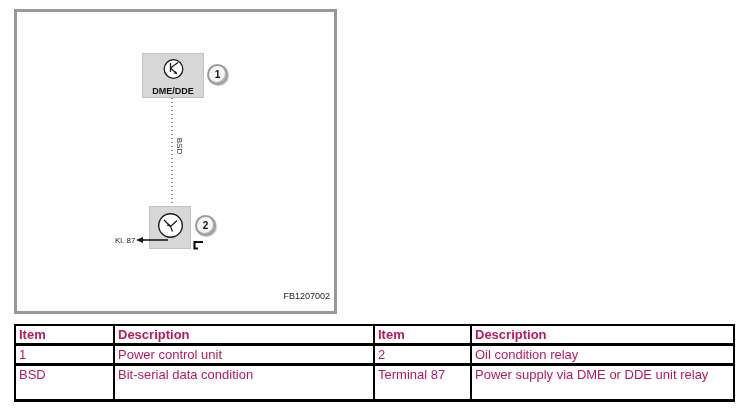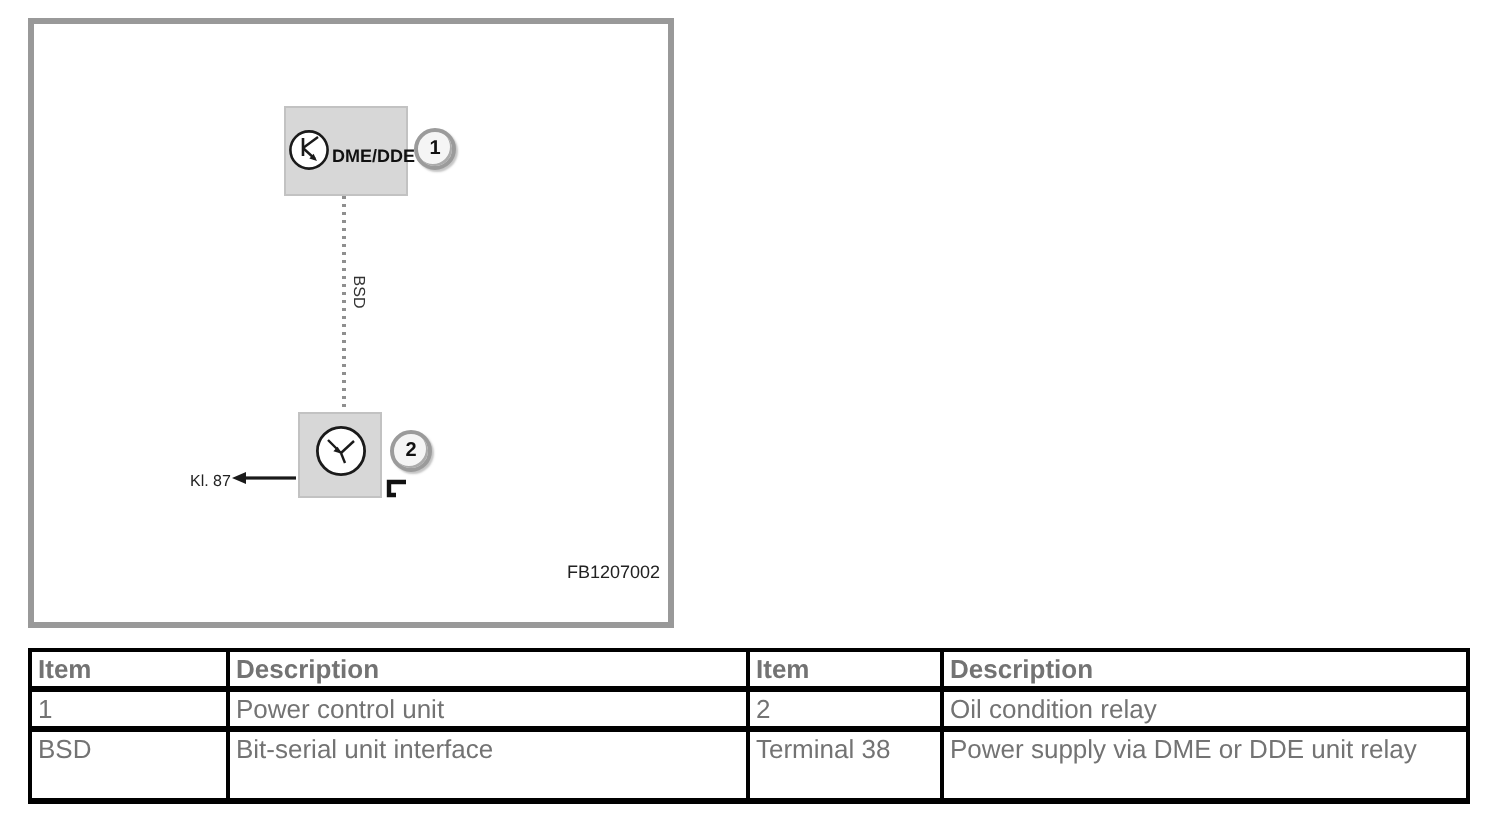--- a/index.html
+++ b/index.html
@@ -6,21 +6,21 @@
   body { background:#fff; font-family:"Liberation Sans", sans-serif; }
   .page { position:relative; width:744px; height:411px; background:#fff; overflow:hidden; }
 
   
   .frame {
     position:absolute; left:14px; top:9px; width:323px; height:305px;
     border:3px solid #999; background:#fff;
   }
   .node {
     position:absolute; background:#d7d7d7; border:1px solid #c2c2c2;
-    display:flex; align-items:center;
+    display:flex; flex-direction:column; align-items:center;
   }
   .ecu-box   { left:125px; top:41px;  width:62px; height:45px; padding-top:4px; }
   .sensor-box{ left:132px; top:194px; width:42px; height:43px; justify-content:center; }
   .node-label { font-size:9px; font-weight:bold; color:#111; margin-top:1px; letter-spacing:0; }
 
   .badge {
     position:absolute; width:21px; height:21px; border-radius:50%;
     background:#f5f5f5; border:2px solid #9b9b9b;
     box-shadow: inset -1px -1px 0 rgba(110,110,110,.55), 1px 1px 1px rgba(140,140,140,.5);
     display:flex; align-items:center; justify-content:center;
@@ -36,33 +36,33 @@
   .bus-label {
     position:absolute; left:150px; top:129px; width:24px; height:10px;
     font-size:8px; color:#333; text-align:center; line-height:10px;
     transform:rotate(90deg);
   }
 
   .kl87 {
     position:absolute; left:78px; top:223px; height:10px;
     display:flex; align-items:center;
   }
-  .kl87-text { font-size:8px; color:#222; white-space:nowrap; margin-right:1px; }
+  .kl87-text { font-size:8px; color:#222; white-space:nowrap; margin-right:1px;margin-left:20px; }
 
   .pin { position:absolute; left:174px; top:227px; }
 
   .figure-id {
-    position:absolute; right:4px; bottom:20px; font-size:9px; color:#222;text-align:center;
+    position:absolute; right:4px; bottom:10px; font-size:9px; color:#222;text-align:center;
   }
 
   
   table.legend {
     position:absolute; left:14px; top:324px; width:719px;
     border-collapse:collapse; table-layout:fixed;
-    font-size:13px; color:#737373;
+    font-size:13px; color:#be185d;
   }
   table.legend th, table.legend td {
     border:2px solid #000; text-align:left; vertical-align:top;
     padding:1px 3px 0 3px; line-height:16px; overflow:hidden;
   }
   table.legend th { font-weight:bold; height:16px; border-bottom-width:3px; }
   tr.row-1 td { height:18px; border-bottom-width:3px; }
   tr.row-2 td { height:36px; border-bottom-width:3px; }
 </style>
 </head>
@@ -138,20 +138,20 @@
     </thead>
     <tbody>
       <tr class="row-1">
         <td>1</td>
         <td>Power control unit</td>
         <td>2</td>
         <td>Oil condition relay</td>
       </tr>
       <tr class="row-2">
         <td>BSD</td>
-        <td>Bit-serial unit interface</td>
-        <td>Terminal 38</td>
+        <td>Bit-serial data condition</td>
+        <td>Terminal 87</td>
         <td>Power supply via DME or DDE unit relay</td>
       </tr>
     </tbody>
   </table>
 
 </div>
 
 </body></html>

